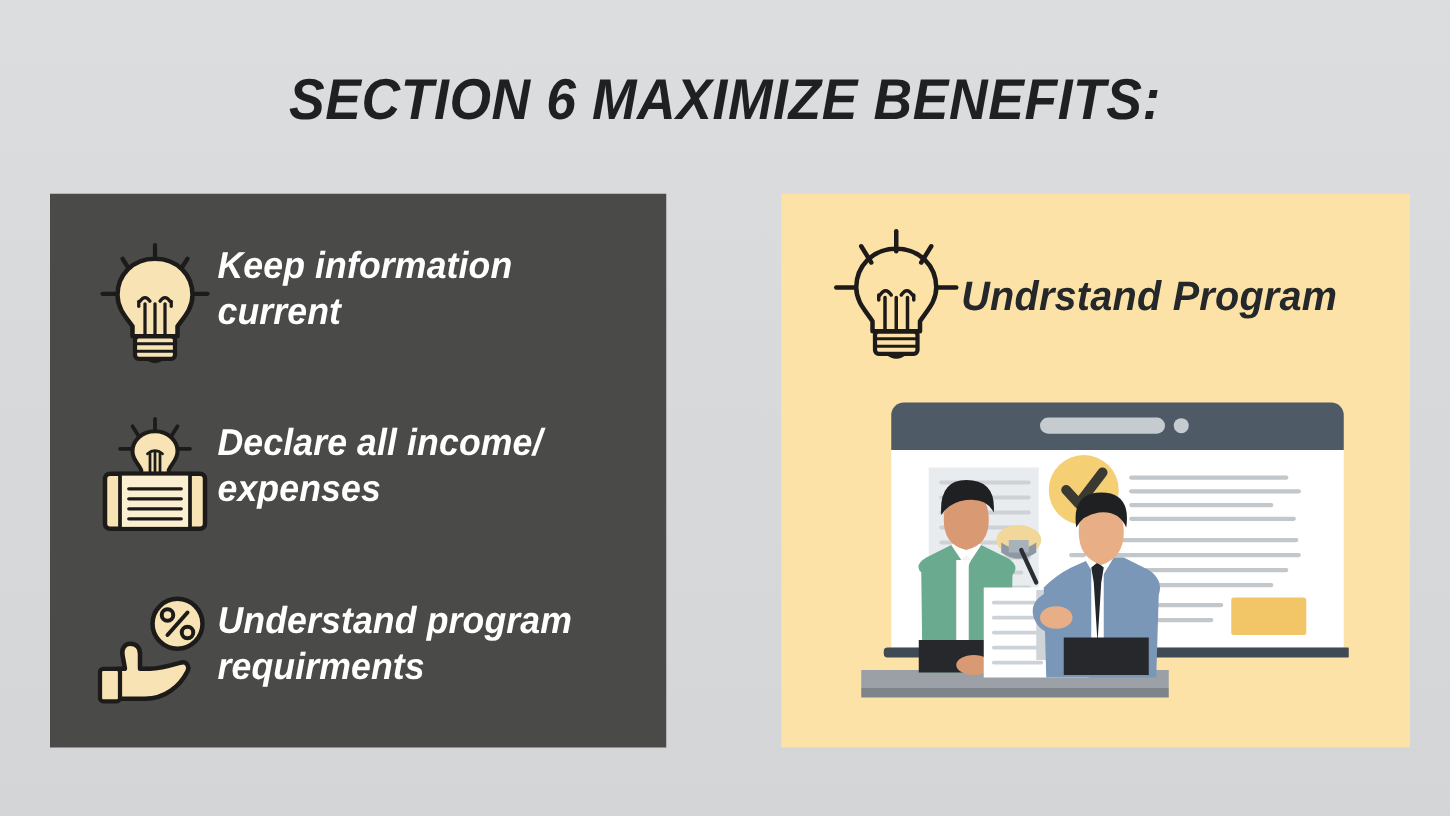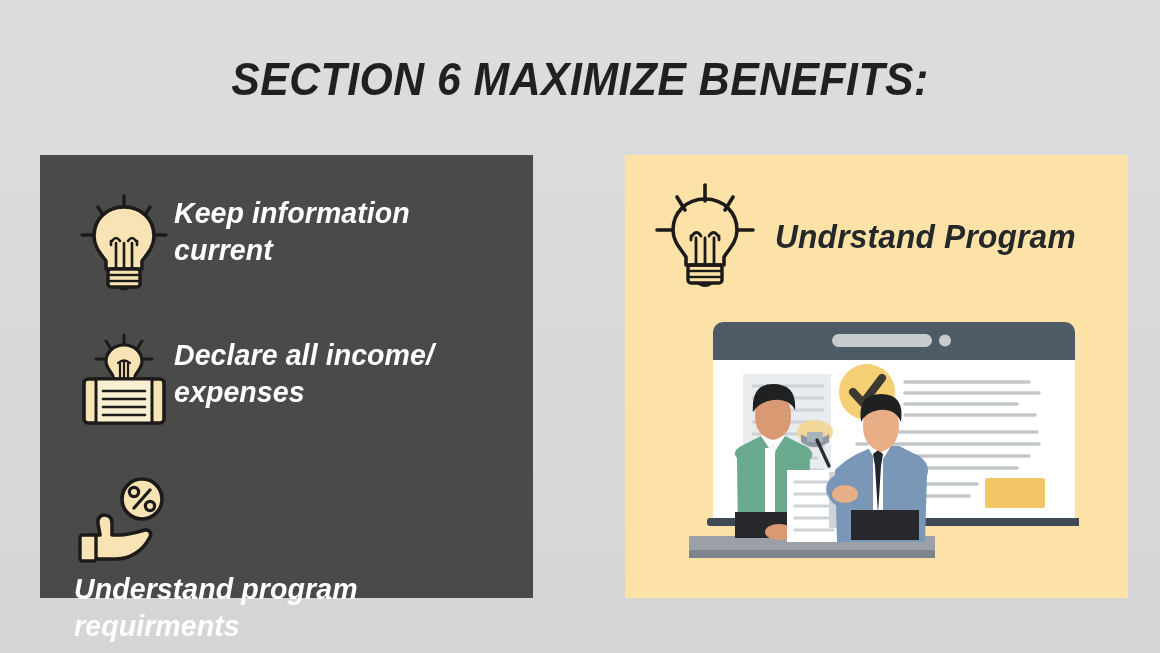--- a/index.html
+++ b/index.html
@@ -68,39 +68,38 @@
     font-weight: 700;
     font-size: 30px;
     line-height: 1.22;
     letter-spacing: 0.1px;
     transform: scaleX(0.95);
     transform-origin: left center;
     padding-top: 4px;
   }
   #bullet-0 { top: 36px; }
   #bullet-1 { top: 178px; }
-  #bullet-2 { top: 320px; flex-direction: column; }
+  #bullet-2 { top: 320px; }
 
   
   #right-panel {
     position: absolute;
     left: 625px;
     top: 155px;
     width: 503px;
     height: 443px;
     background: #fce2a6;
     overflow: hidden;
   }
   #right-header {
     position: absolute;
     top: 26px;
-    left: 28px;
+    left: 40px;
     display: flex;
     align-items: center;
-    gap: 18px;
     width: 455px;
   }
   #right-header .rtext {
     color: #25282b;
     font-family: "Liberation Sans Narrow", "Liberation Sans", sans-serif;
     font-weight: 700;
     font-size: 33px;
     letter-spacing: 0.2px;
     transform: scaleX(0.96);
     transform-origin: left center;

